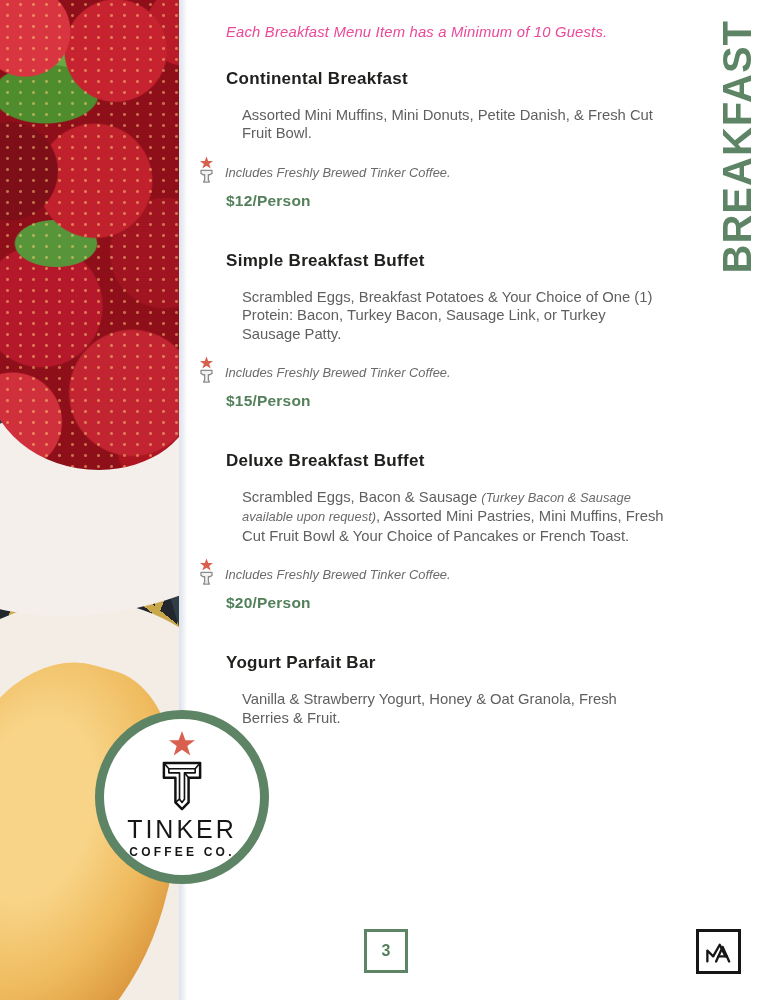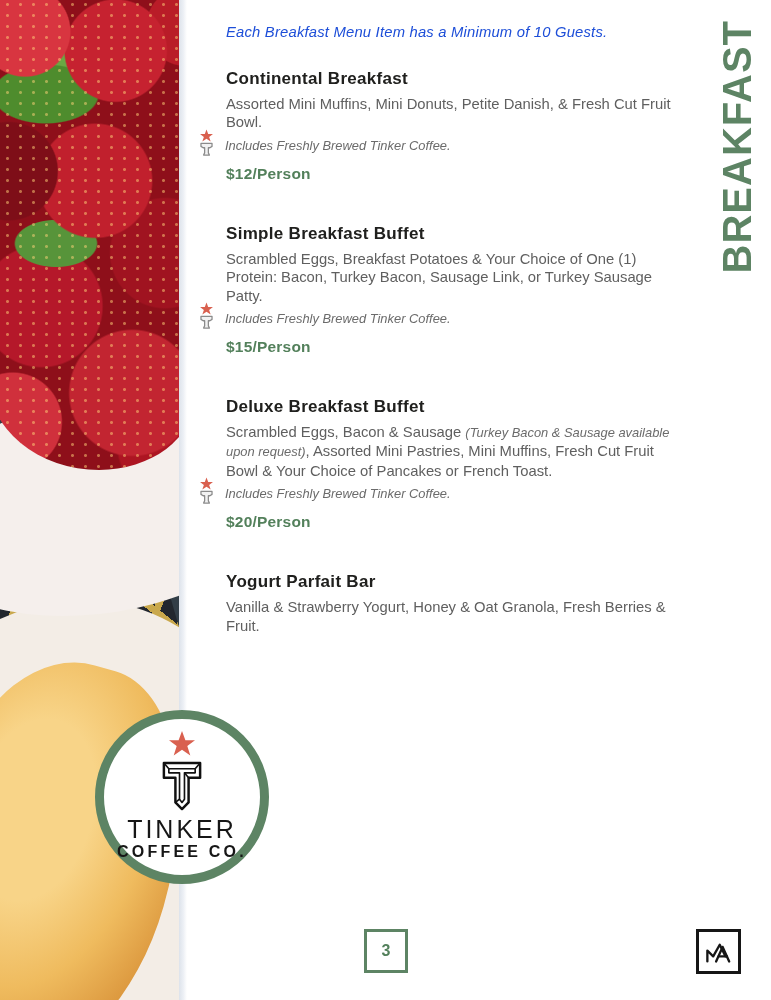--- a/index.html
+++ b/index.html
@@ -46,24 +46,24 @@
   .plate{position:absolute;left:-155px;top:598px;width:440px;height:540px;background:#f3ede6;
     border-radius:50%;transform:rotate(12deg);z-index:3;}
   .croissant{position:absolute;left:-62px;top:662px;width:235px;height:390px;transform:rotate(16deg);z-index:4;
     border-radius:48% 52% 45% 55% / 40% 60% 50% 50%;
     background:radial-gradient(ellipse at 35% 40%, #f8d488 0 28%, #efbb5e 55%, #dd9a40 78%, #c68130 100%);}
   .photo-edge{position:absolute;left:179px;top:0;width:8px;height:1000px;z-index:8;
     background:linear-gradient(90deg,#dde3eb 0,#edf0f5 55%,#ffffff 100%);}
 
   
   .content{position:absolute;left:226px;top:0;width:456px;z-index:10;}
-  .note{margin:22px 0 26px 0;font-style:italic;font-size:14.8px;color:#1d4ed8;letter-spacing:.2px;line-height:20px;}
+  .note{margin:22px 0 26px 0;font-style:italic;font-size:14.8px;color:#ec4899;letter-spacing:.2px;line-height:20px;}
   .menu-item{margin:0 0 40px 0;}
   .menu-item h2{margin:0 0 5px 0;font-size:17px;line-height:22px;font-weight:700;color:#20201e;letter-spacing:.3px;}
-  .desc{margin:0;font-size:14.8px;line-height:18.4px;color:#5f5f5f;}
+  .desc{margin:16px;font-size:14.8px;line-height:18.4px;color:#5f5f5f;}
   .small-italic{font-style:italic;font-size:12.9px;color:#6b6b6b;}
   .coffee-row{display:flex;align-items:flex-end;margin:0 0 0 -28px;height:24px;}
   .coffee-icon{width:17px;height:30px;margin-bottom:-2px;flex:none;}
   .coffee-note{font-style:italic;font-size:12.9px;color:#6b6b6b;margin-left:10px;padding-bottom:3px;}
   .price{margin:9px 0 0 0;font-size:15.5px;line-height:18px;font-weight:700;color:#53805b;letter-spacing:.2px;}
 
   
   .side-label{
     position:absolute;top:20px;right:14px;z-index:10;
     writing-mode:vertical-rl;transform:rotate(180deg);
@@ -73,21 +73,21 @@
 
   
   .tinker-logo{
     position:absolute;left:95px;top:710px;width:174px;height:174px;border-radius:50%;
     background:#ffffff;border:9px solid #5d8464;box-sizing:border-box;z-index:20;
     display:flex;flex-direction:column;align-items:center;
   }
   .logo-star{margin-top:12px;width:28px;height:26px;}
   .logo-t{width:52px;height:56px;margin-top:1px;}
   .logo-name{font-size:25px;font-weight:400;letter-spacing:3px;color:#161616;line-height:26px;margin-top:2px;}
-  .logo-subname{font-size:16px;font-weight:700;letter-spacing:3.2px;color:#161616;line-height:14px;margin-top:3px;}
+  .logo-subname{font-size:12px;font-weight:700;letter-spacing:3.2px;color:#161616;line-height:14px;margin-top:3px;}
 
   
   .page-number{
     position:absolute;left:364px;top:929px;width:44px;height:44px;box-sizing:border-box;
     border:3px solid #5d8464;background:#ffffff;z-index:10;
     display:flex;align-items:center;justify-content:center;
     font-size:16px;font-weight:700;color:#53805b;
   }
   .monogram-box{
     position:absolute;left:696px;top:929px;width:45px;height:45px;box-sizing:border-box;

